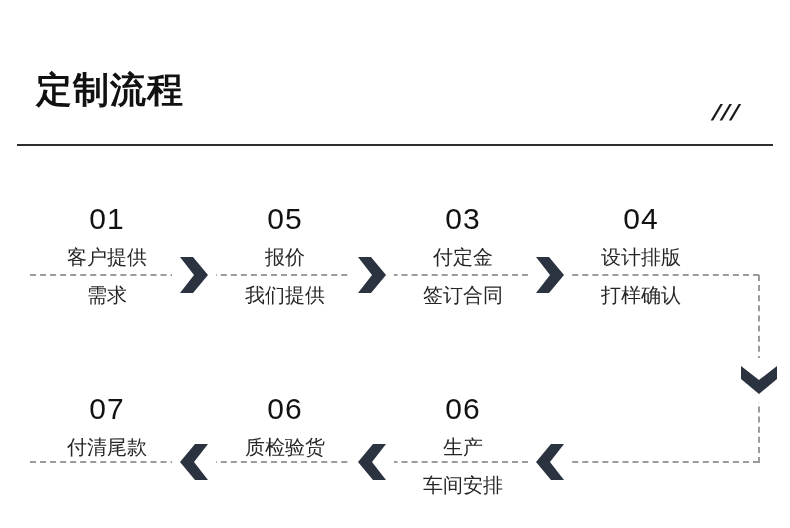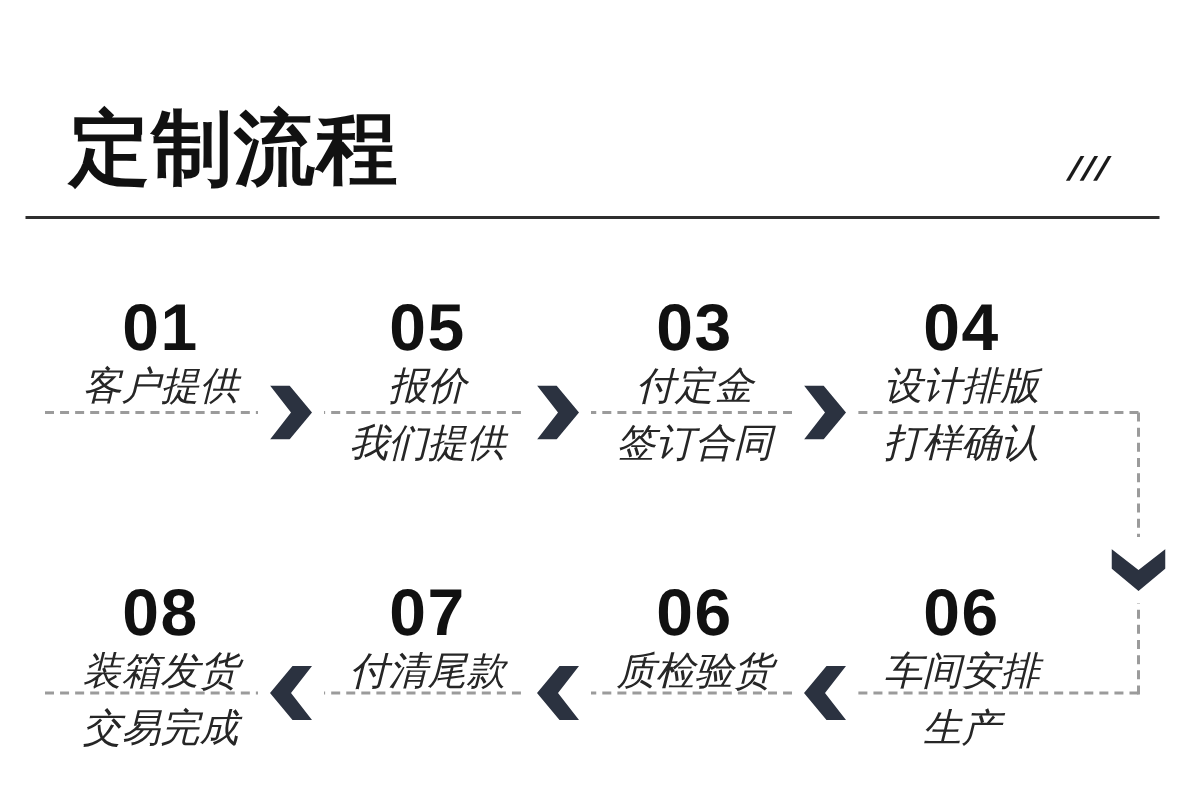--- a/index.html
+++ b/index.html
@@ -16,23 +16,23 @@
     position: relative;
     width: 790px;
     height: 528px;
     background: #ffffff;
     overflow: hidden;
   }
 
   
   .page-title {
     position: absolute;
-    left: 46px;
+    left: 36px;
     top: 72px;
-    font-size: 54px;
+    font-size: 36px;
     line-height: 1;
     font-weight: 900;
     color: var(--ink);
     letter-spacing: 1px;
     white-space: nowrap;
   }
   .deco-slashes {
     position: absolute;
     right: 50px;
     top: 100px;
@@ -71,33 +71,32 @@
   .steps-row {
     position: absolute;
     left: 18px;
     width: 712px;
     display: flex;
   }
   .row-1 { top: 200px; }
   .row-2 { top: 390px; }
   .step { width: 178px; text-align: center; }
   .step-num {
-    font-size: 44px;
+    font-size: 30px;
     line-height: 38px;
-    font-weight: 700;
+    font-weight: 400;
     letter-spacing: 1px;
     color: var(--ink);
   }
   .step-label {
-    font-size: 26px;
+    font-size: 20px;
     line-height: 38px;
     font-weight: 400;
     color: var(--text);
     white-space: nowrap;
-    font-style: italic;
   }
 
   
   .arrow-pad {
     position: absolute;
     width: 44px;
     height: 44px;
     background: #ffffff;
   }
   .arrow {
@@ -140,55 +139,51 @@
   <div class="header-divider"></div>
 
   <div class="dash dash-top"></div>
   <div class="dash dash-right"></div>
   <div class="dash dash-bottom"></div>
 
   <div class="steps-row row-1">
       <div class="step">
         <div class="step-num">01</div>
         <div class="step-label">客户提供</div>
+        <div class="step-label">需求</div>
       </div>
       <div class="step">
         <div class="step-num">05</div>
         <div class="step-label">报价</div>
         <div class="step-label">我们提供</div>
       </div>
       <div class="step">
         <div class="step-num">03</div>
         <div class="step-label">付定金</div>
         <div class="step-label">签订合同</div>
       </div>
       <div class="step">
         <div class="step-num">04</div>
         <div class="step-label">设计排版</div>
         <div class="step-label">打样确认</div>
       </div>
     </div>
   <div class="steps-row row-2">
       <div class="step">
-        <div class="step-num">08</div>
-        <div class="step-label">装箱发货</div>
-        <div class="step-label">交易完成</div>
-      </div>
-      <div class="step">
         <div class="step-num">07</div>
         <div class="step-label">付清尾款</div>
       </div>
       <div class="step">
         <div class="step-num">06</div>
         <div class="step-label">质检验货</div>
       </div>
       <div class="step">
         <div class="step-num">06</div>
+        <div class="step-label">生产</div>
         <div class="step-label">车间安排</div>
-        <div class="step-label">生产</div>
       </div>
     </div>
 
   <div class="arrow-pad pad-r1a"></div>
   <div class="arrow-pad pad-r1b"></div>
   <div class="arrow-pad pad-r1c"></div>
   <div class="arrow-pad pad-r2a"></div>
   <div class="arrow-pad pad-r2b"></div>
   <div class="arrow-pad pad-r2c"></div>
   <div class="arrow-pad pad-down"></div>

